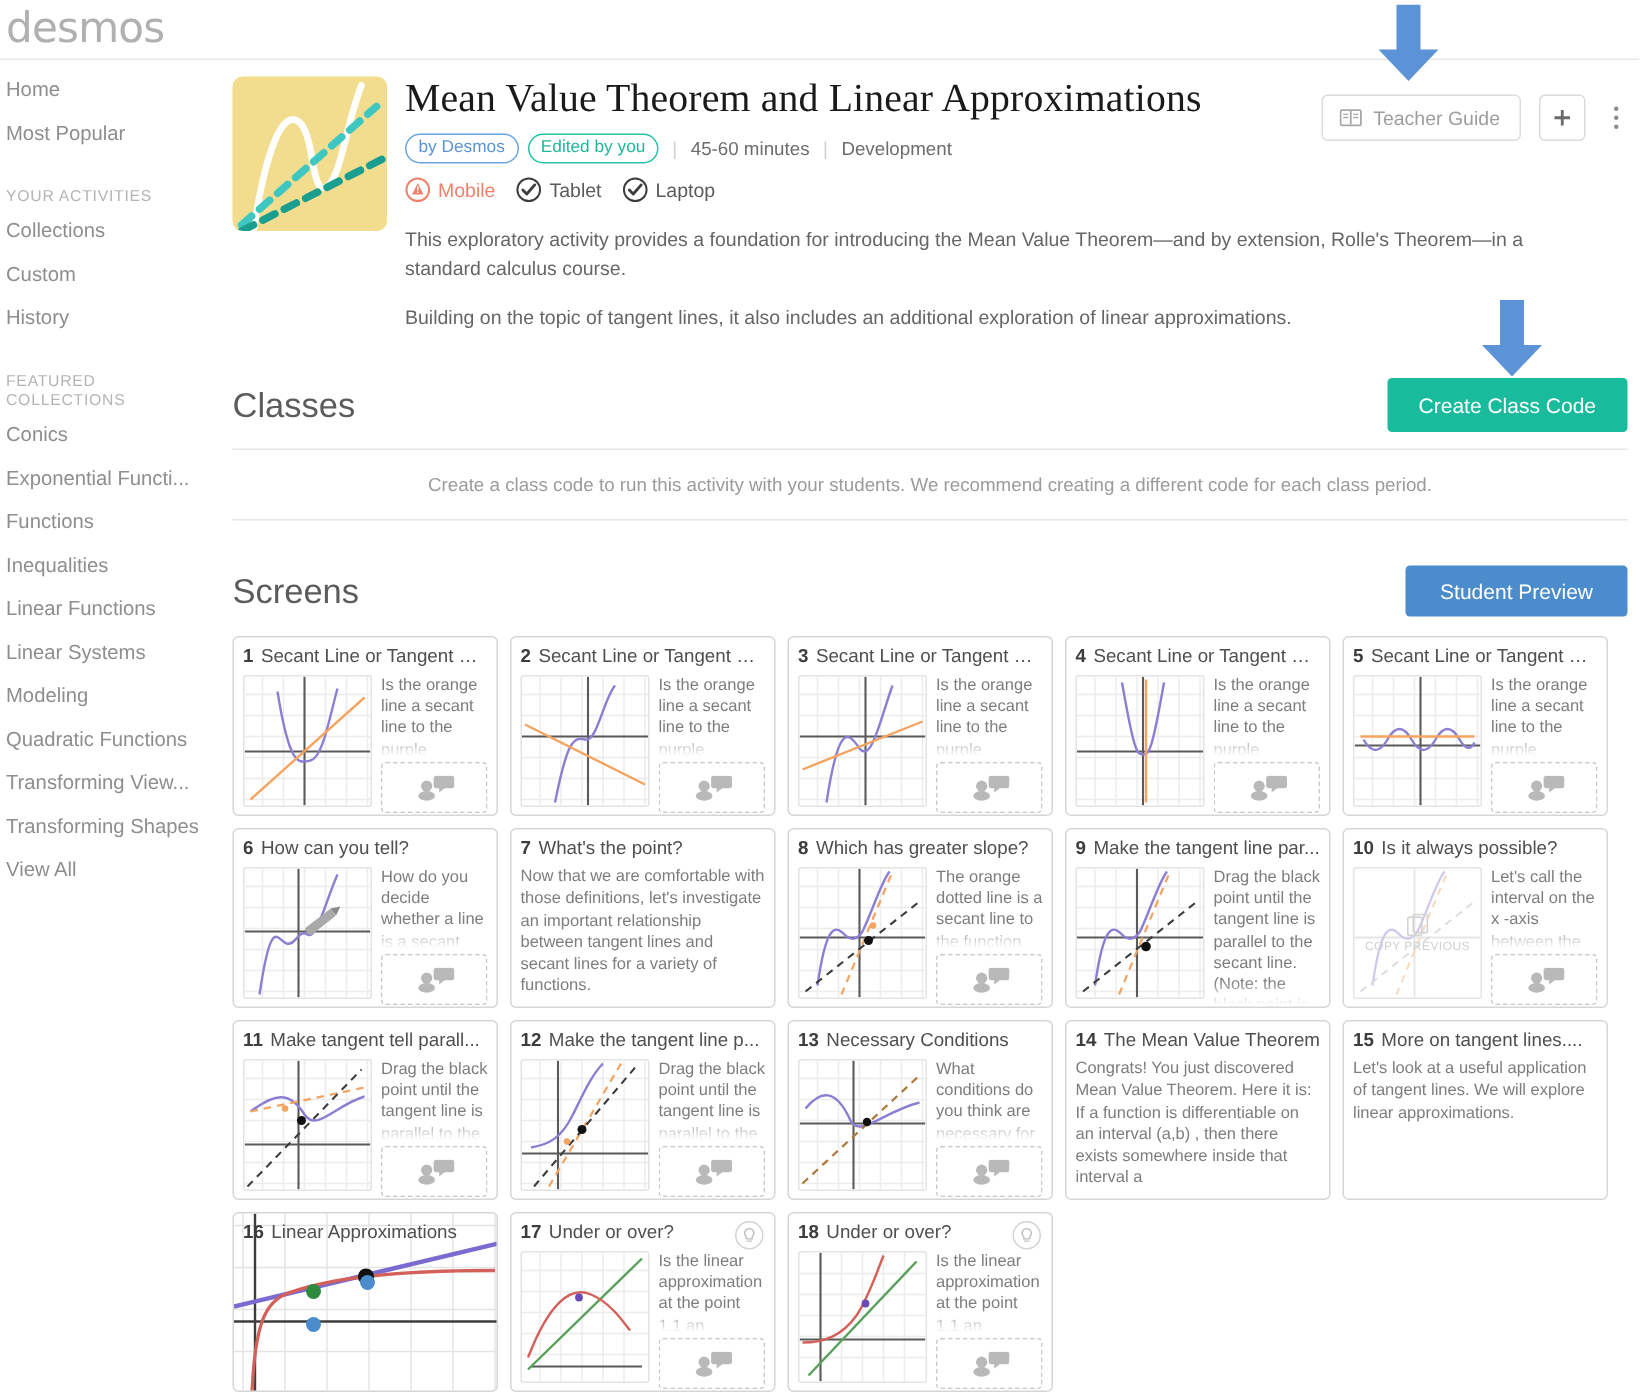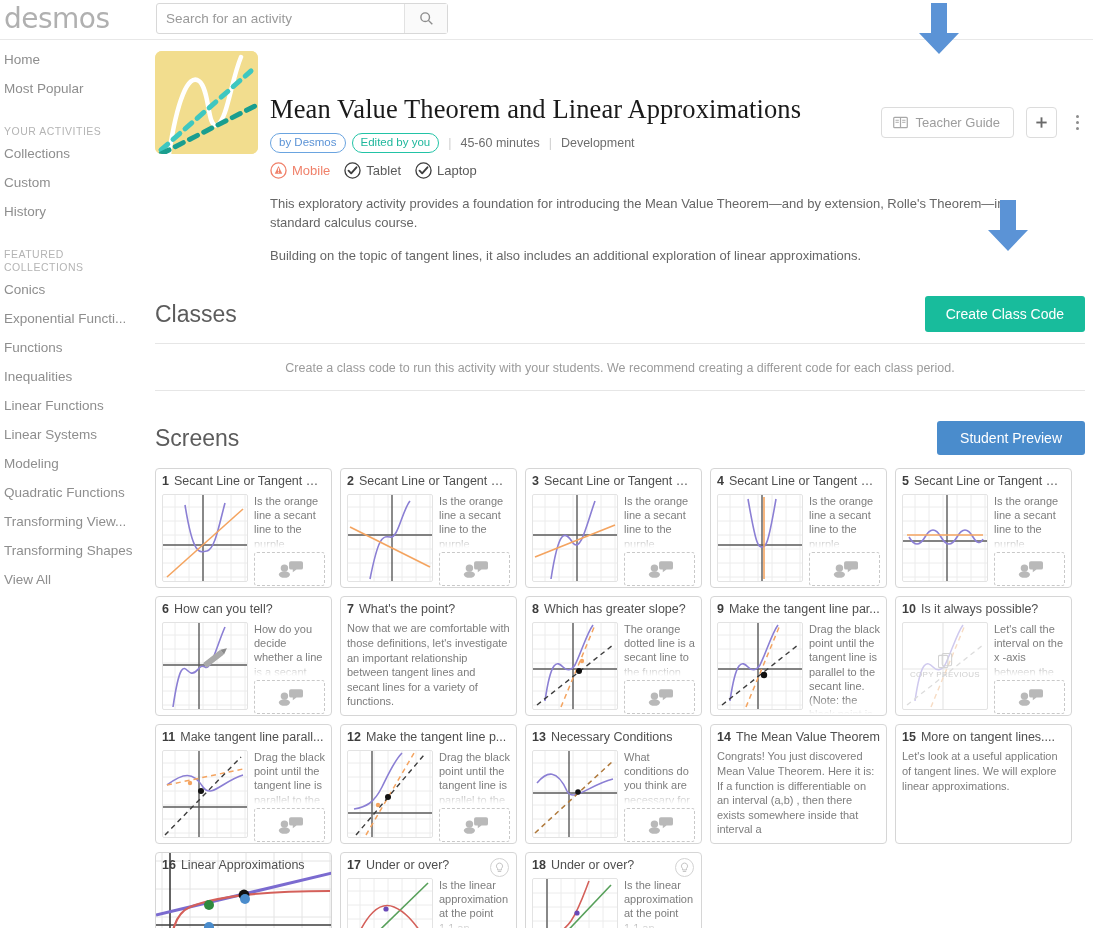--- a/index.html
+++ b/index.html
@@ -21,21 +21,21 @@
   .search-btn{width:42px;border-left:1px solid #e2e2e2;background:#fafafa;display:flex;align-items:center;justify-content:center;cursor:pointer;}
   
   .sidebar{position:absolute;left:0;top:45px;width:150px;}
   .nav-item{font-size:13.5px;color:#8e8e8e;padding:7px 0 7px 4px;cursor:pointer;white-space:nowrap;}
   .nav-head{font-size:10.5px;color:#b4b4b4;letter-spacing:0.5px;padding:4px 0 2px 4px;line-height:1.18;}
   .nav-gap{height:18px;}
   
   .main{position:absolute;left:155px;top:45px;width:930px;}
   .act-head{position:relative;display:flex;padding-top:6px;}
   .thumb{width:103px;height:103px;border-radius:7px;flex:0 0 auto;overflow:hidden;background:#f2dd8e;}
-  .act-body{margin-left:12px;flex:1;position:relative;margin-top:44px;}
+  .act-body{margin-left:12px;flex:1;position:relative;}
   .act-title{font-family:"Liberation Serif",serif;font-size:26.5px;color:#1a1a1a;line-height:1.05;margin:1px 0 0 0;font-weight:400;letter-spacing:0.1px;}
   .meta-row{display:flex;align-items:center;margin-top:9px;font-size:12.5px;color:#6d6d6d;gap:6px;}
   .pill{border-radius:10px;padding:1px 8px 2px;font-size:11.5px;line-height:1.3;white-space:nowrap;}
   .pill-desmos{border:1px solid #6aa4e0;color:#5b93d6;}
   .pill-edited{border:1px solid #22c3a6;color:#1fb79c;}
   .meta-sep{color:#cfcfcf;margin:0 3px;}
   .edited-love{font-size:10.5px;font-style:italic;color:#8a8a8a;margin-top:4px;}
   .device-row{display:flex;align-items:center;gap:14px;margin-top:9px;}
   .device{display:flex;align-items:center;gap:5px;font-size:13px;color:#5a5a5a;}
   .device.warn{color:#f0816a;}
@@ -72,29 +72,20 @@
   .card16 .card-head{position:relative;z-index:3;}
   
   .arrow{position:absolute;z-index:20;}
   svg{display:block;}
 </style>
 </head>
 <body>
 
 <div class="topbar">
   <div class="logo">desmos</div>
-  <div class="search-wrap">
-    <input class="search-input" placeholder="Search for an activity" style="">
-    <div class="search-btn">
-      <svg width="15" height="15" viewBox="0 0 16 16">
-        <circle cx="6.6" cy="6.6" r="4.6" fill="none" stroke="#8d8d8d" stroke-width="1.5"></circle>
-        <line x1="10" y1="10" x2="14.2" y2="14.2" stroke="#8d8d8d" stroke-width="1.5"></line>
-      </svg>
-    </div>
-  </div>
 </div>
 <div class="topbar-rule"></div>
 
 <div class="sidebar">
   <div class="nav-item">Home</div>
   <div class="nav-item">Most Popular</div>
   <div class="nav-gap"></div>
   <div class="nav-head">YOUR ACTIVITIES</div>
   <div class="nav-item">Collections</div>
   <div class="nav-item">Custom</div>
@@ -565,21 +556,21 @@
                 <circle cx="8" cy="7.5" r="4" fill="#b9b9b9"></circle>
                 <path d="M15 0 h11 a2 2 0 0 1 2 2 v5 a2 2 0 0 1 -2 2 h-5 l-4 3 v-3 h-2 a2 2 0 0 1 -2 -2 v-5 a2 2 0 0 1 2 -2 z" fill="#b9b9b9"></path>
               </svg>
             </div>
         </div>
       </div>
       </div>
       <div class="card">
         <div class="card-head">
       <span class="card-num">11</span>
-      <span class="card-name">Make tangent line parall...</span>
+      <span class="card-name">Make tangent tell parall...</span>
     </div>
         <div class="card-body">
         <div class="graph">
           <svg width="84" height="86" viewBox="0 0 84 86">
               <line x1="12" y1="0" x2="12" y2="86" stroke="#ececec" stroke-width="1"></line>
               <line x1="26" y1="0" x2="26" y2="86" stroke="#ececec" stroke-width="1"></line>
               <line x1="40" y1="0" x2="40" y2="86" stroke="#ececec" stroke-width="1"></line>
               <line x1="54" y1="0" x2="54" y2="86" stroke="#ececec" stroke-width="1"></line>
               <line x1="68" y1="0" x2="68" y2="86" stroke="#ececec" stroke-width="1"></line>
               <line x1="82" y1="0" x2="82" y2="86" stroke="#ececec" stroke-width="1"></line>

